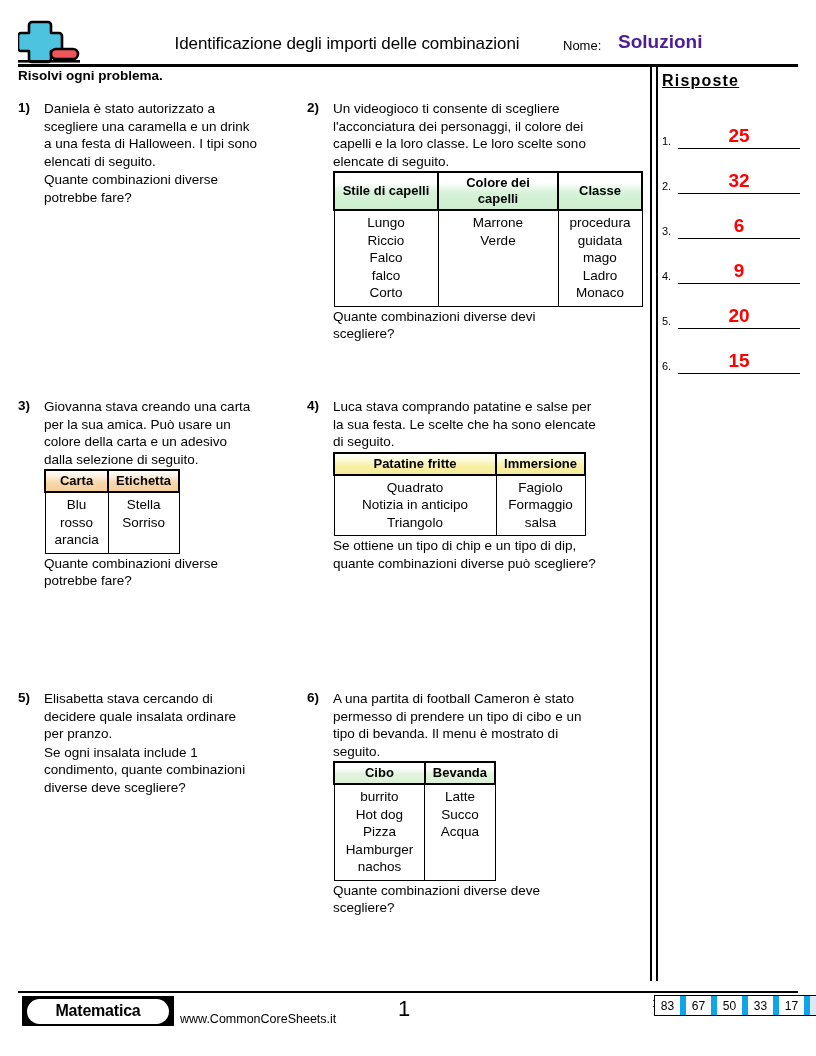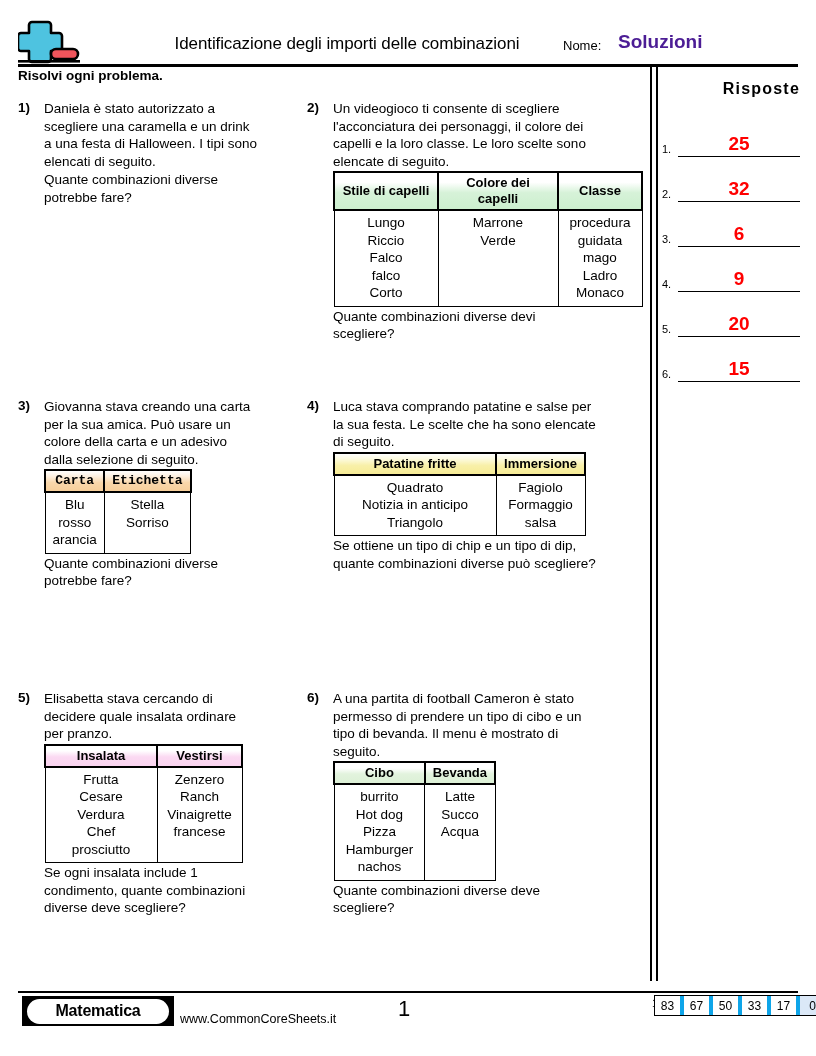--- a/index.html
+++ b/index.html
@@ -60,23 +60,24 @@
   .divider2 {
     position: absolute; left: 656px; top: 67px; width: 2px; height: 914px;
     background: #000;
   }
 
   
   .answers {
     position: absolute; left: 662px; top: 68px; width: 138px;
   }
   .answers-heading {
-    text-align: right; font-size: 16px; font-weight: bold;
+    text-align: left; font-size: 16px; font-weight: bold;
     letter-spacing: 1.2px;
-    padding-top: 12px;
+    text-decoration: underline;
+    padding-top: 4px;
   }
   .ans-row {
     position: relative;
     height: 45px;
   }
   .ans-num {
     position: absolute; left: 0px; bottom: 2px;
     font-size: 11px;
   }
   .ans-line {
@@ -129,21 +130,21 @@
     font-size: 13.5px;
     padding: 3px 7px 4px 7px;
     text-align: center;
     vertical-align: top;
     line-height: 17.5px;
     white-space: pre-line;
   }
   
   .th-pink   { background: linear-gradient(to bottom, #ffffff 0%, #ffffff 26%, #fcdfe4 55%, #fbd9df 100%); }
   .th-green  { background: linear-gradient(to bottom, #ffffff 0%, #ffffff 26%, #d6f2d8 55%, #ccefce 100%); }
-  .th-orange { background: linear-gradient(to bottom, #ffffff 0%, #fdf0e0 26%, #f9d7ab 58%, #f7cf9b 100%); font-family: Liberation Mono, monospace; }
+  .th-orange { background: linear-gradient(to bottom, #ffffff 0%, #fdf0e0 26%, #f9d7ab 58%, #f7cf9b 100%); }
   .th-yellow { background: linear-gradient(to bottom, #ffffff 0%, #fdfbe0 24%, #f8f0a8 58%, #f7ec96 100%); }
   .th-violet { background: linear-gradient(to bottom, #ffffff 0%, #ffffff 24%, #fbd9f2 55%, #fad4ef 100%); }
   .th-lgreen { background: linear-gradient(to bottom, #ffffff 0%, #ffffff 26%, #e2f3dd 55%, #dcf0d6 100%); }
 
   
   .footer-rule {
     position: absolute; left: 18px; top: 991px; width: 780px; height: 2px;
     background: #000;
   }
   .brand-badge {
@@ -172,21 +173,21 @@
     font-size: 11px;
     margin-left: 26px;
   }
   .score-boxes {
     position: absolute; left: 654px; top: 995px;
     display: flex;
     border: 1px solid #000;
   }
   .score-box {
     width: 25px; height: 19px;
-    border-right: 4px solid #0ea5e9;
+    border-right: 6px solid #0ea5e9;
     font-size: 12px;
     display: flex; align-items: center; justify-content: center;
     background: #fff;
   }
   .score-box:last-child { border-right: none; }
   .score-box.hl { background: #dbe8f7; }
 </style>
 </head>
 <body>
 
@@ -347,39 +348,20 @@
 quante combinazioni diverse può scegliere?</div>
     </div>
   </div>
 
   <div class="problem" style="left:18px; top:690px; width:300px;">
     <span class="p-num">5)</span>
     <div class="p-body">
       <div class="p-text">Elisabetta stava cercando di
 decidere quale insalata ordinare
 per pranzo.</div>
-      <table class="choice" style="width:199px">
-        <tbody>
-            <tr>
-          <th class="th-violet" style="width:96px">Insalata</th>
-          <th class="th-violet">Vestirsi</th>
-        </tr>
-        <tr>
-          <td>Frutta
-Cesare
-Verdura
-Chef
-prosciutto</td>
-          <td>Zenzero
-Ranch
-Vinaigrette
-francese</td>
-        </tr>
-      </tbody>
-        </table>
       <div class="p-text after">Se ogni insalata include 1
 condimento, quante combinazioni
 diverse deve scegliere?</div>
     </div>
   </div>
 
   <div class="problem" style="left:307px; top:690px; width:340px;">
     <span class="p-num">6)</span>
     <div class="p-body">
       <div class="p-text">A una partita di football Cameron è stato

